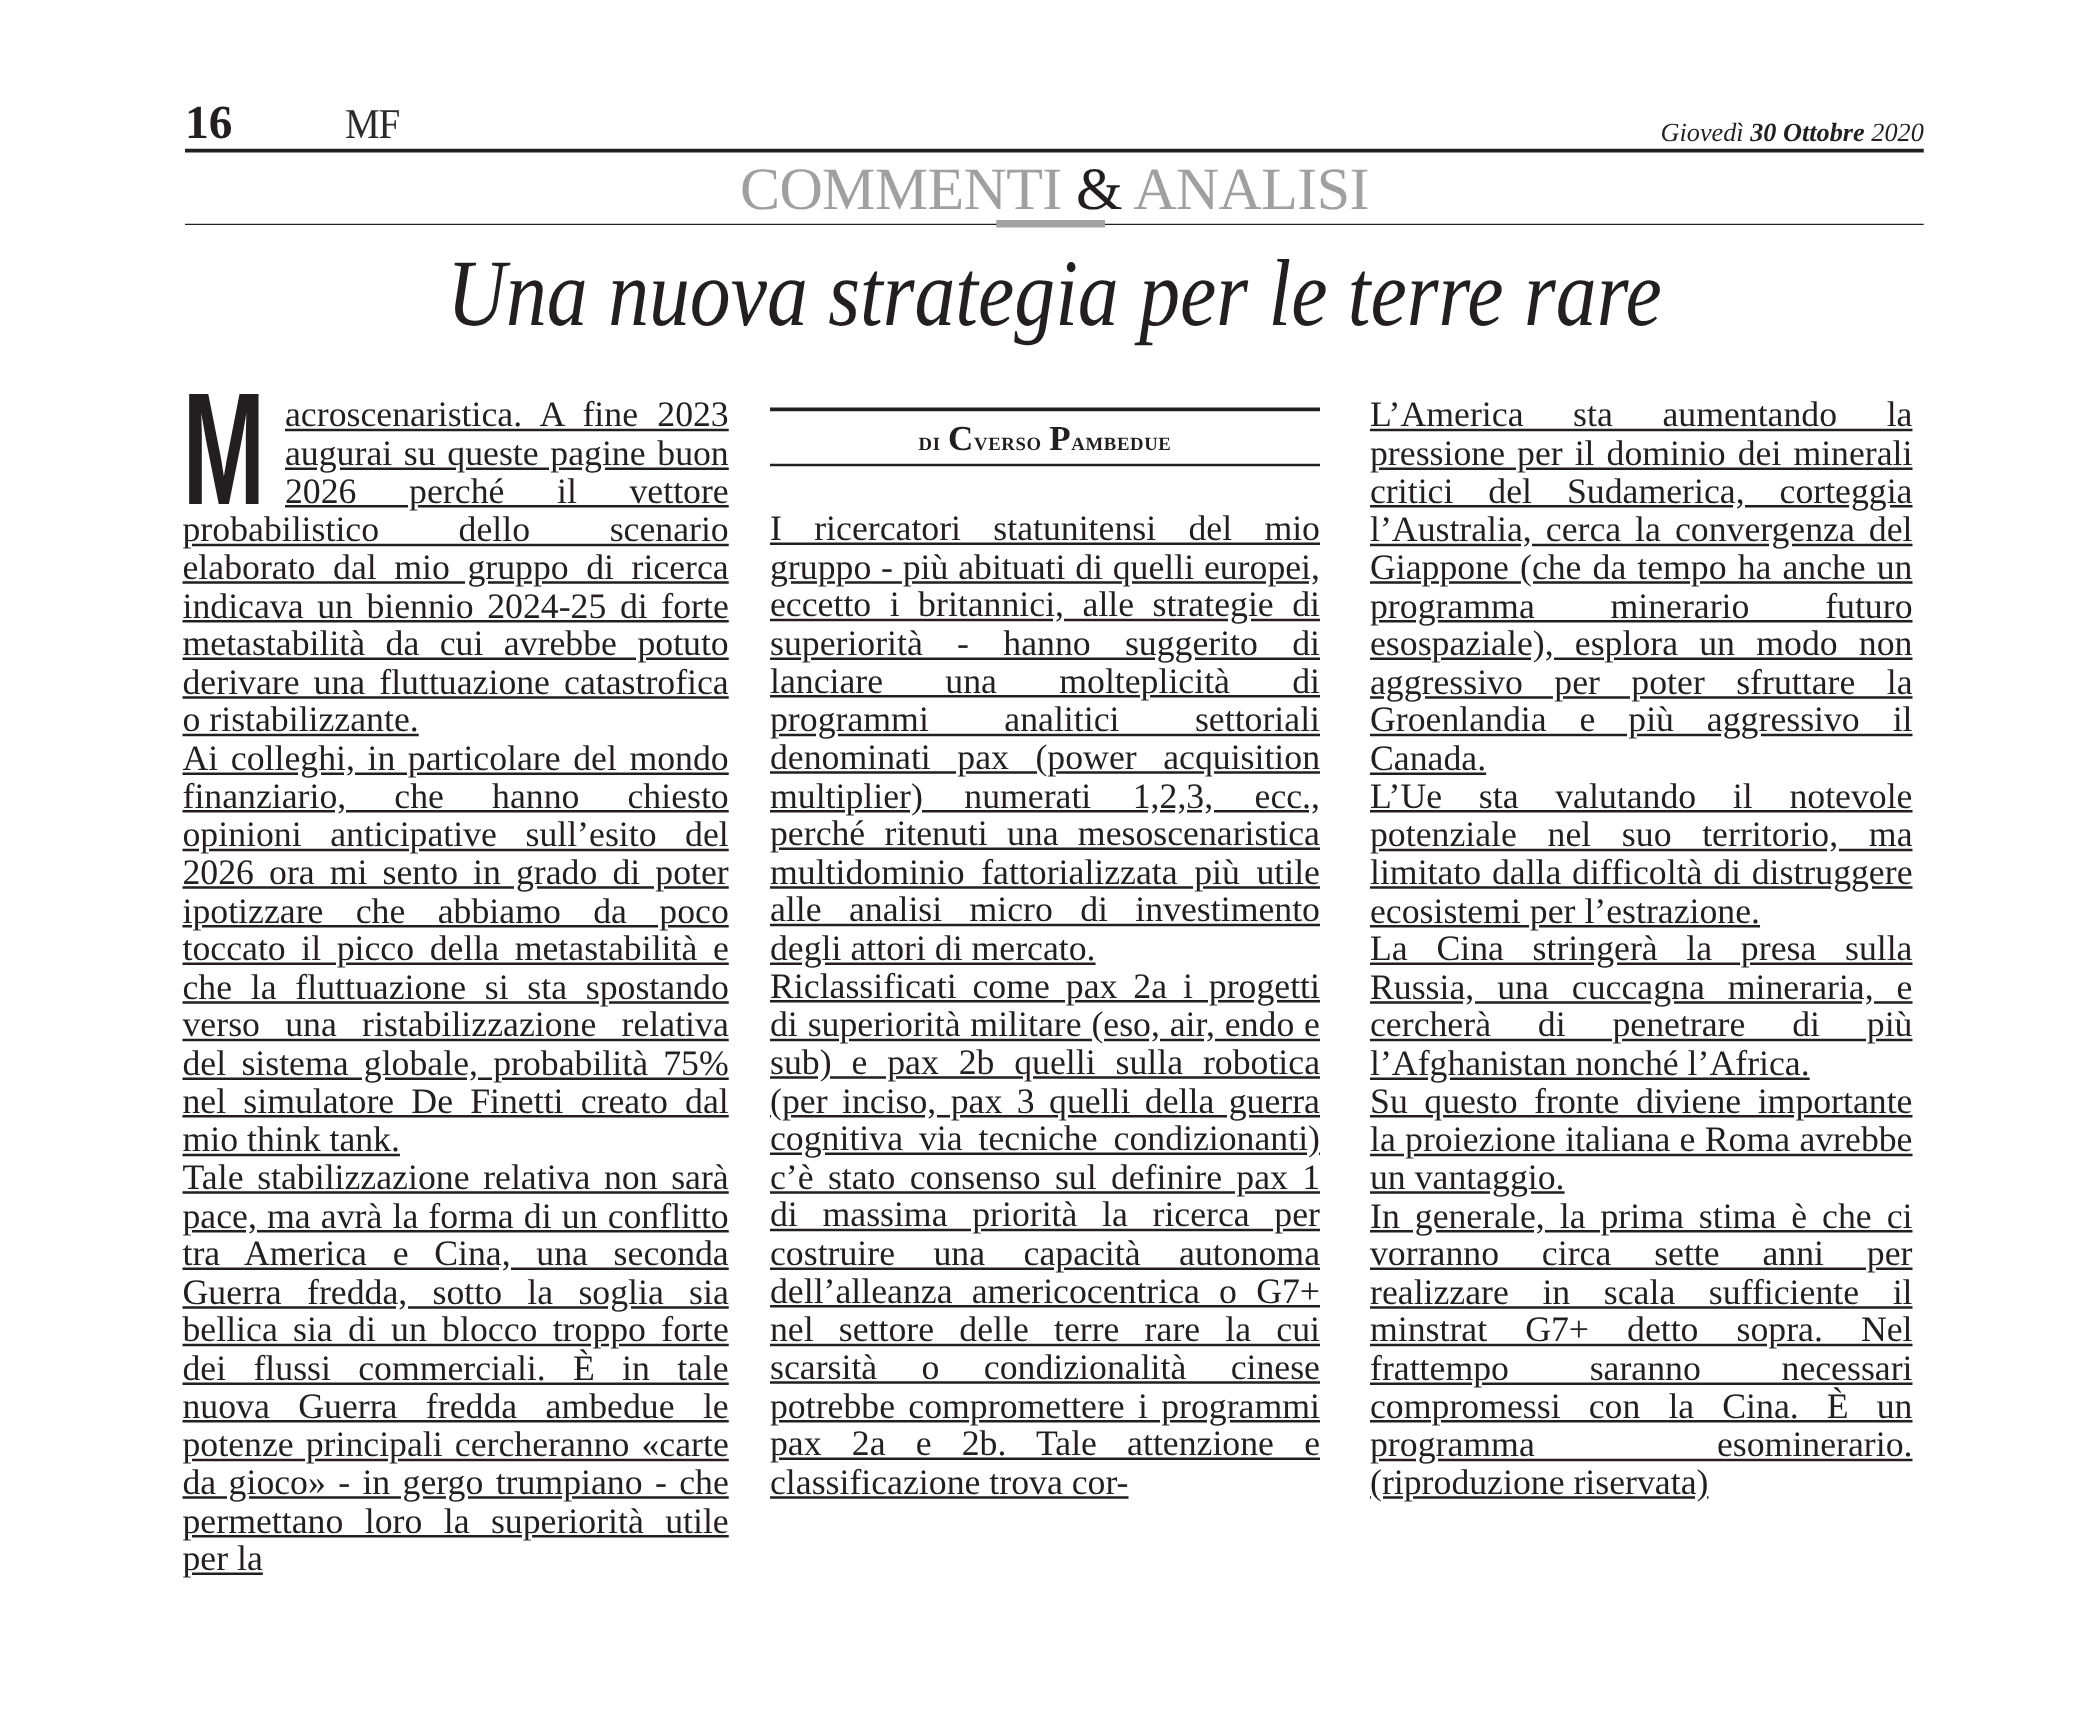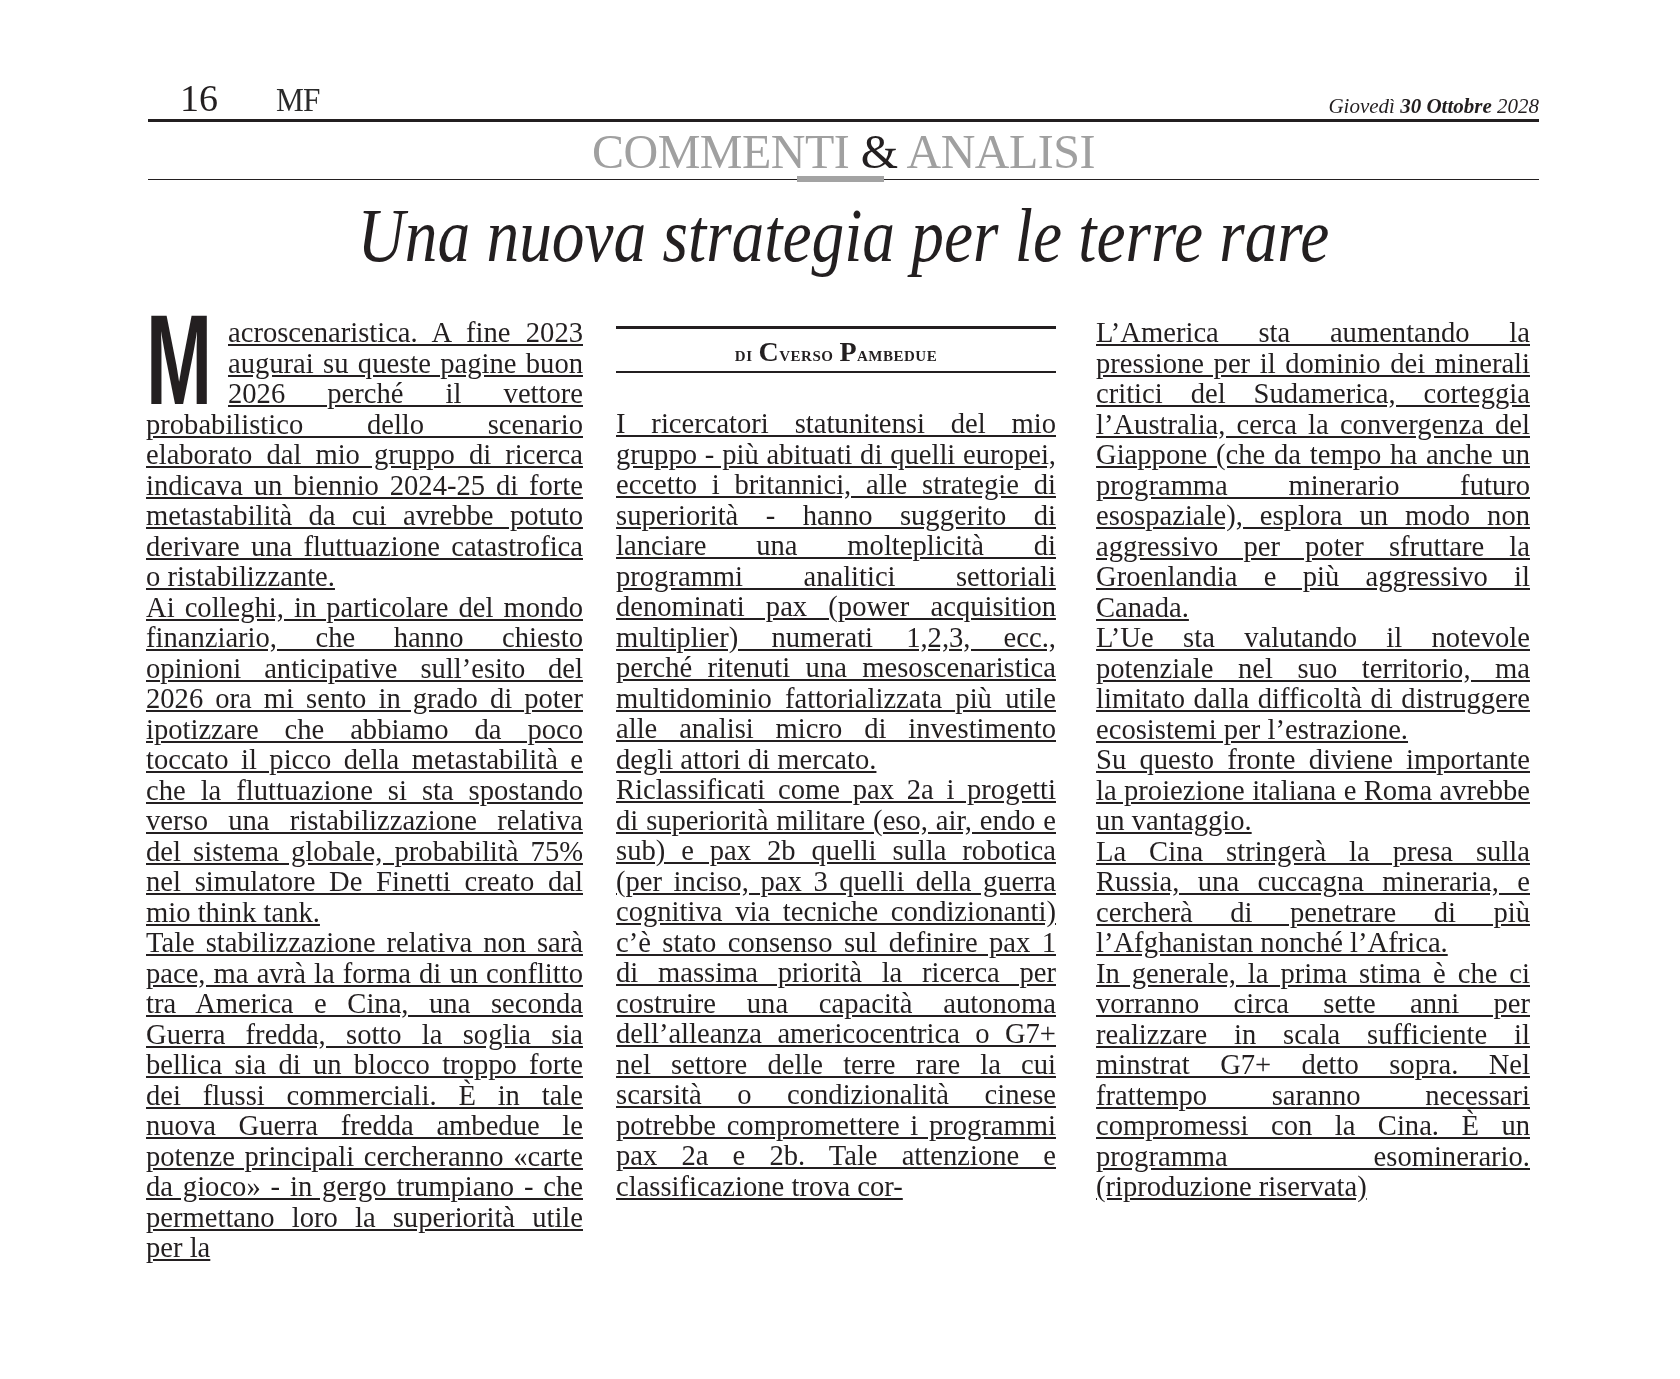--- a/index.html
+++ b/index.html
@@ -1,19 +1,19 @@
 <!DOCTYPE html>
 <html><head>
 <meta charset="utf-8">
 <style>
   html, body { margin:0; padding:0; background:#ffffff; }
   body { width:1680px; height:1379px; position:relative; overflow:hidden;
          font-family:"Liberation Serif","DejaVu Serif",serif; color:#231f20; }
   .abs { position:absolute; }
-  .page-num { left:148px; top:78px; font-size:38px; font-weight:normal; line-height:40px;margin-left:32px; }
+  .page-num { left:148px; top:78px; font-size:38px; font-weight:bold; line-height:40px; }
   .masthead { left:276px; top:80px; font-size:34px; line-height:40px; letter-spacing:-1px; transform:scaleX(0.92); transform-origin:left; color:#2a2a2a; }
   .date { right:141px; top:94px; font-size:21px; font-style:italic; line-height:24px; }
   .date b { font-weight:bold; }
   .rule-top { left:148px; top:119px; width:1391px; height:3px; background:#231f20; }
   .section { left:148px; top:130px; width:1391px; text-align:center; font-size:48px; line-height:44px; color:#a0a0a0; letter-spacing:-0.5px; }
   .section .amp { color:#231f20; }
   .rule-sec { left:148px; top:179px; width:1391px; height:1px; background:#231f20; }
   .sec-bar { left:797px; top:176px; width:87px; height:6px; background:#a3a3a3; }
   .headline { left:148px; top:192px; width:1391px; text-align:center; font-size:76px; font-style:italic; line-height:86px; letter-spacing:0px; transform:scaleX(0.86); transform-origin:center; }
   .col { position:absolute; top:318px; font-size:28.6px; line-height:30.5px; text-align:justify; }
@@ -31,21 +31,21 @@
   .byline .big { font-size:28px; }
 </style>
 </head>
 <body>
 
 <div class="abs page-num">16</div>
 <div class="abs masthead">MF</div>
 <div class="abs date">
   <span>Giovedì</span>
   <b>30 Ottobre</b>
-  <span>2028</span>
+  <span>2020</span>
 </div>
 <div class="abs rule-top"></div>
 
 <div class="abs section">
   <span>COMMENTI</span>
   <span class="amp">&amp;</span>
   <span>ANALISI</span>
 </div>
 <div class="abs rule-sec"></div>
 <div class="abs sec-bar"></div>
@@ -70,16 +70,16 @@
 </div>
 
 <div class="col col2">
   <p>I ricercatori statunitensi del mio gruppo - più abituati di quelli europei, eccetto i britannici, alle strategie di superiorità - hanno suggerito di lanciare una molteplicità di programmi analitici settoriali denominati pax (power acquisition multiplier) numerati 1,2,3, ecc., perché ritenuti una mesoscenaristica multidominio fattorializzata più utile alle analisi micro di investimento degli attori di mercato.</p>
   <p>Riclassificati come pax 2a i progetti di superiorità militare (eso, air, endo e sub) e pax 2b quelli sulla robotica (per inciso, pax 3 quelli della guerra cognitiva via tecniche condizionanti) c’è stato consenso sul definire pax 1 di massima priorità la ricerca per costruire una capacità autonoma dell’alleanza americocentrica o G7+ nel settore delle terre rare la cui scarsità o condizionalità cinese potrebbe compromettere i programmi pax 2a e 2b. Tale attenzione e classificazione trova cor-</p>
 </div>
 
 <div class="col col3">
   <p>L’America sta aumentando la pressione per il dominio dei minerali critici del Sudamerica, corteggia l’Australia, cerca la convergenza del Giappone (che da tempo ha anche un programma minerario futuro esospaziale), esplora un modo non aggressivo per poter sfruttare la Groenlandia e più aggressivo il Canada.</p>
   <p>L’Ue sta valutando il notevole potenziale nel suo territorio, ma limitato dalla difficoltà di distruggere ecosistemi per l’estrazione.</p>
+  <p>La Cina stringerà la presa sulla Russia, una cuccagna mineraria, e cercherà di penetrare di più l’Afghanistan nonché l’Africa.</p>
   <p>Su questo fronte diviene importante la proiezione italiana e Roma avrebbe un vantaggio.</p>
-  <p>La Cina stringerà la presa sulla Russia, una cuccagna mineraria, e cercherà di penetrare di più l’Afghanistan nonché l’Africa.</p>
   <p>In generale, la prima stima è che ci vorranno circa sette anni per realizzare in scala sufficiente il minstrat G7+ detto sopra. Nel frattempo saranno necessari compromessi con la Cina. È un programma esominerario. (riproduzione riservata)</p>
 </div>
 
 </body></html>

